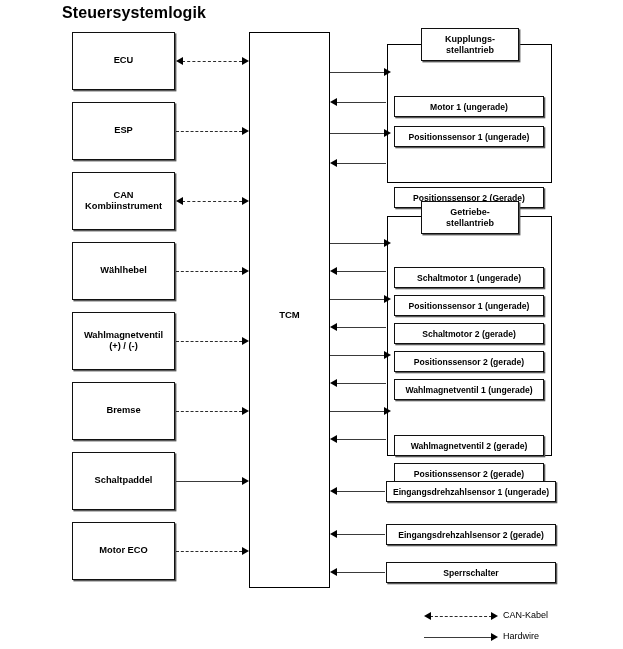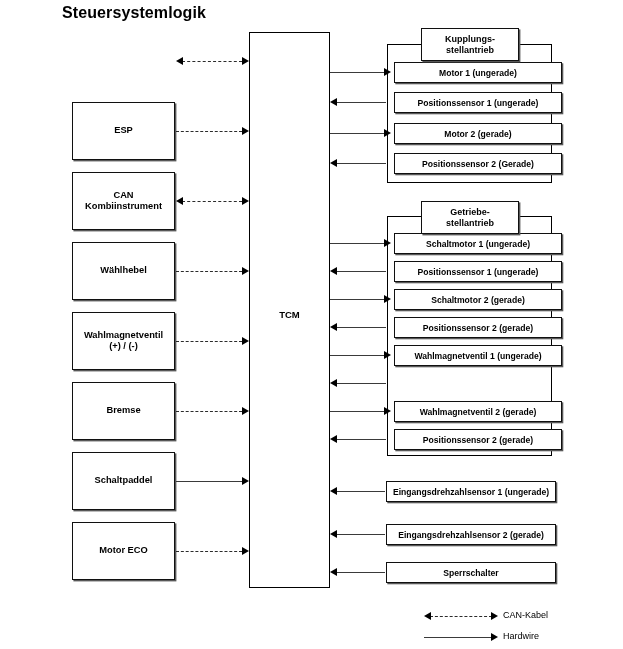--- a/index.html
+++ b/index.html
@@ -95,26 +95,27 @@
   .item-box {
     box-sizing: border-box;
     background: #ffffff;
     border: 1.4px solid #101010;
     box-shadow: 1.3px 1.3px 0 0 #585858;
     display: flex;
     align-items: center;
     justify-content: center;
     text-align: center;
     left: 394px;
-    width: 168px;
+    width: 150px;
     height: 21px;
     font-size: 8.6px;
     font-weight: bold;
     white-space: nowrap;
     z-index: 3;
+    margin-top: 34px;
   }
   .standalone-box {
     box-sizing: border-box;
     background: #ffffff;
     border: 1.4px solid #101010;
     box-shadow: 1.3px 1.3px 0 0 #585858;
     display: flex;
     align-items: center;
     justify-content: center;
     text-align: center;
@@ -163,20 +164,23 @@
     left: 503px;
   }
 </style>
 </head>
 <body>
 
 <div id="diagram">
 
   <div class="abs diagram-title">Steuersystemlogik</div>
 
+  <div class="abs box input-box" style="top:32px">
+      <span>ECU</span>
+    </div>
   <div class="abs box input-box" style="top:102px">
       <span>ESP</span>
     </div>
   <div class="abs box input-box" style="top:172px">
       <span style="white-space:pre-line">CAN
 Kombiinstrument</span>
     </div>
   <div class="abs box input-box" style="top:242px">
       <span>Wählhebel</span>
     </div>
@@ -229,23 +233,20 @@
       <span style="white-space:pre-line">Kupplungs-
 stellantrieb</span>
     </div>
 
   <div class="abs item-box" style="top:62px">
       <span>Motor 1 (ungerade)</span>
     </div>
   <div class="abs item-box" style="top:92px">
       <span>Positionssensor 1 (ungerade)</span>
     </div>
-  <div class="abs item-box" style="top:123px">
-      <span>Motor 2 (gerade)</span>
-    </div>
   <div class="abs item-box" style="top:153px">
       <span>Positionssensor 2 (Gerade)</span>
     </div>
 
   <div class="abs line-h" style="left:330px; top:72px;  width:56px"></div>
   <div class="abs arrow arrow-right" style="left:384px; top:68px"></div>
 
   <div class="abs line-h" style="left:336px; top:102px; width:50px"></div>
   <div class="abs arrow arrow-left" style="left:330px; top:98px"></div>
 

